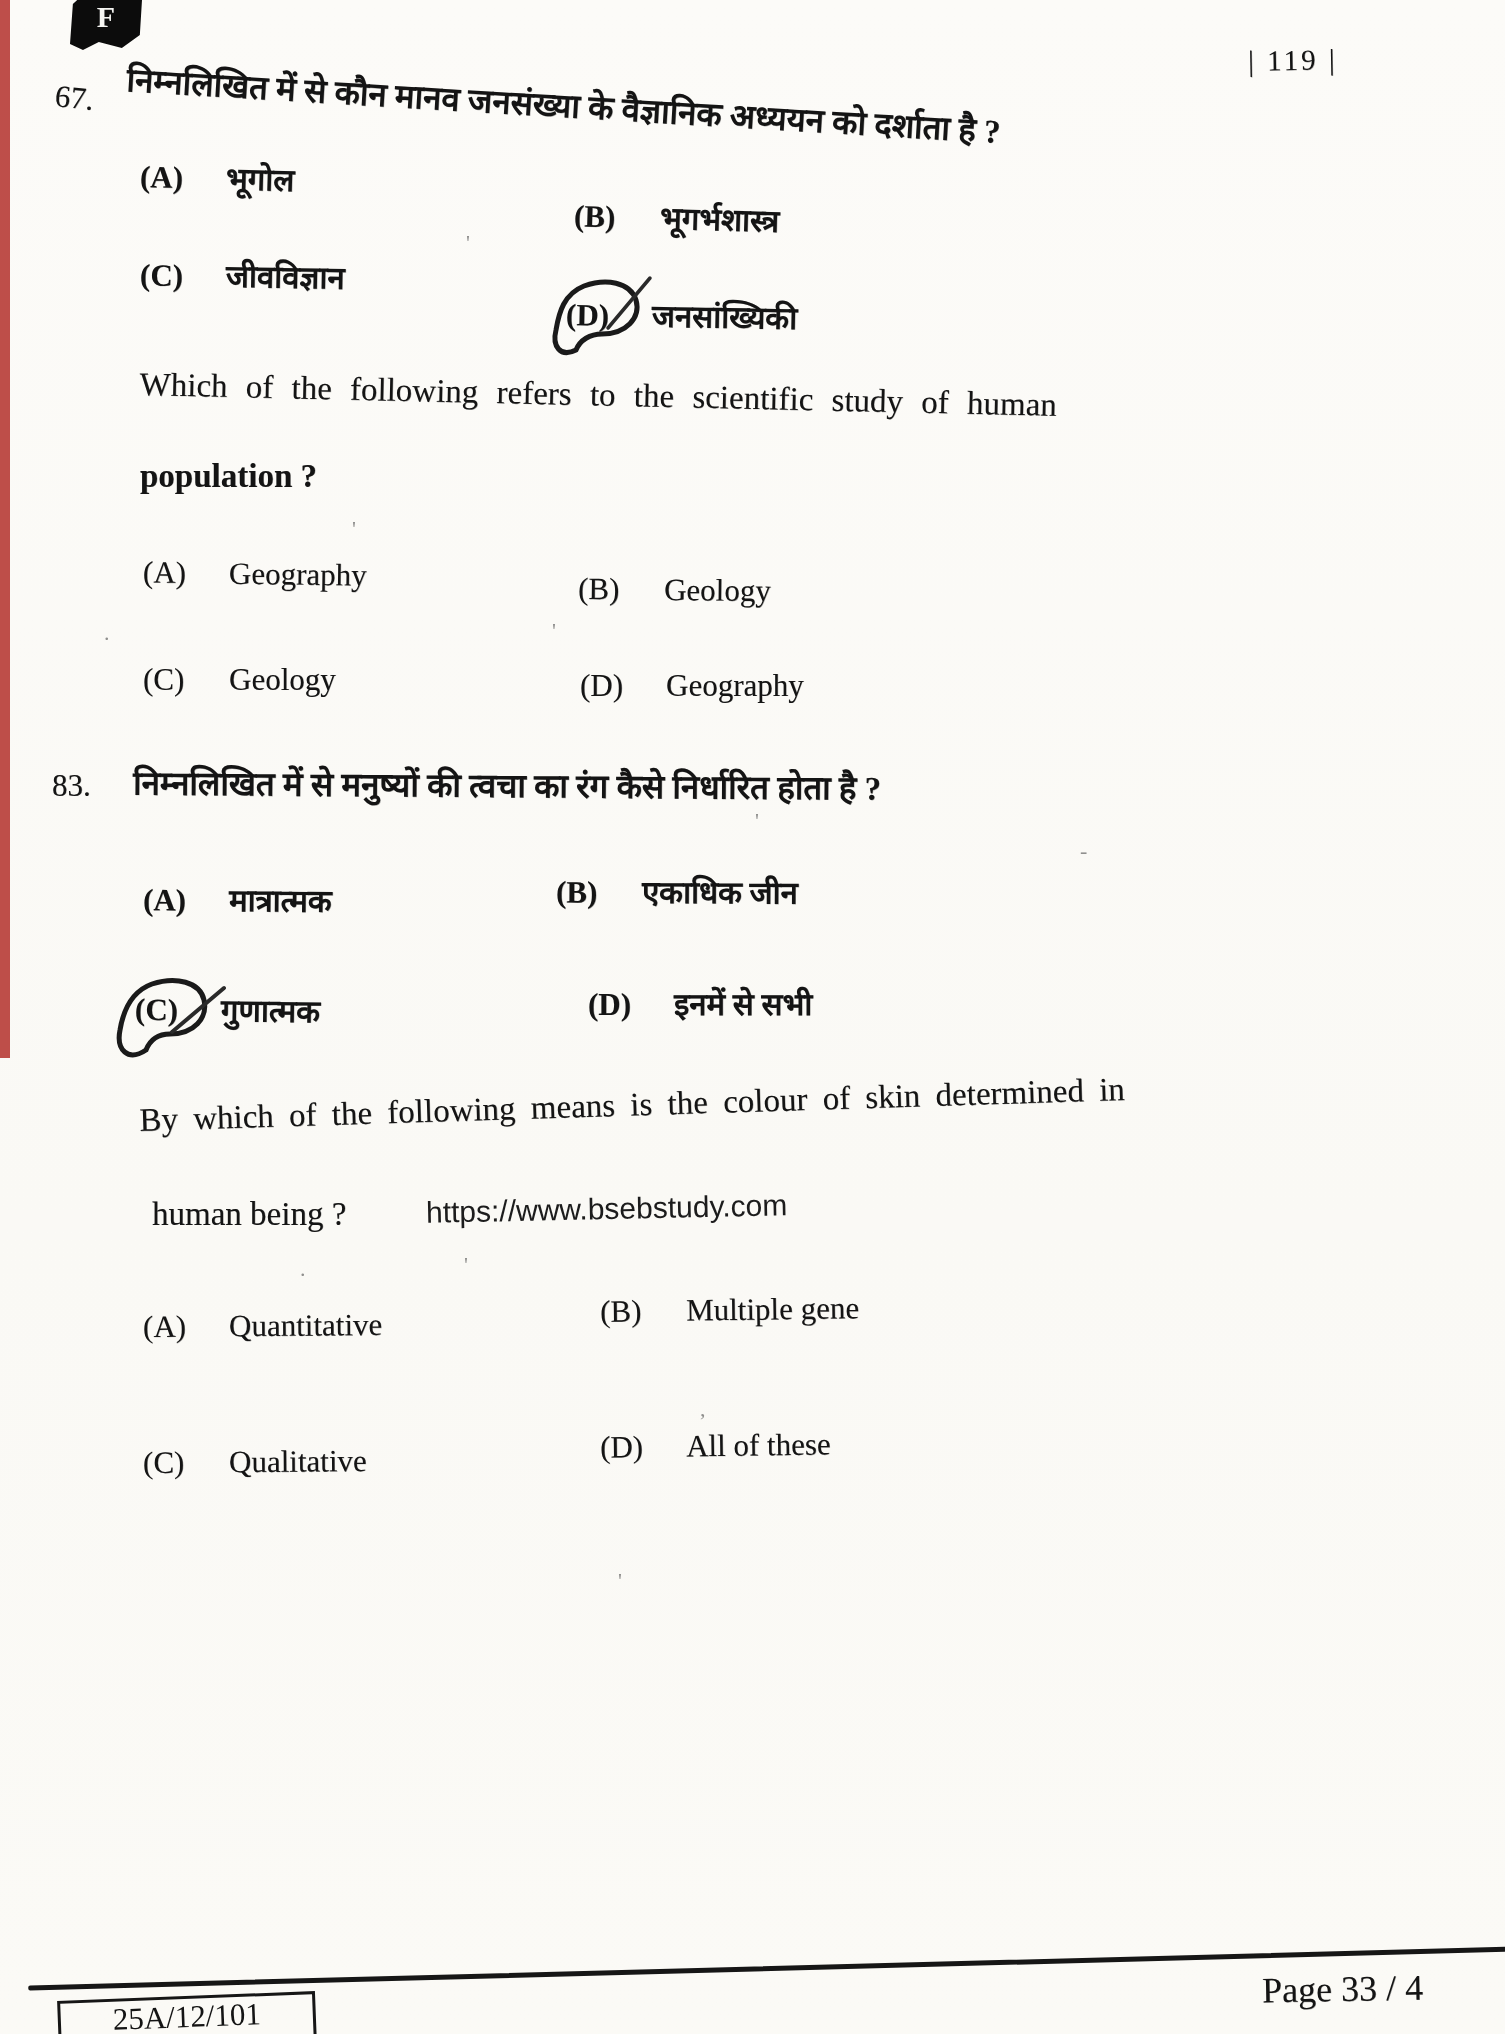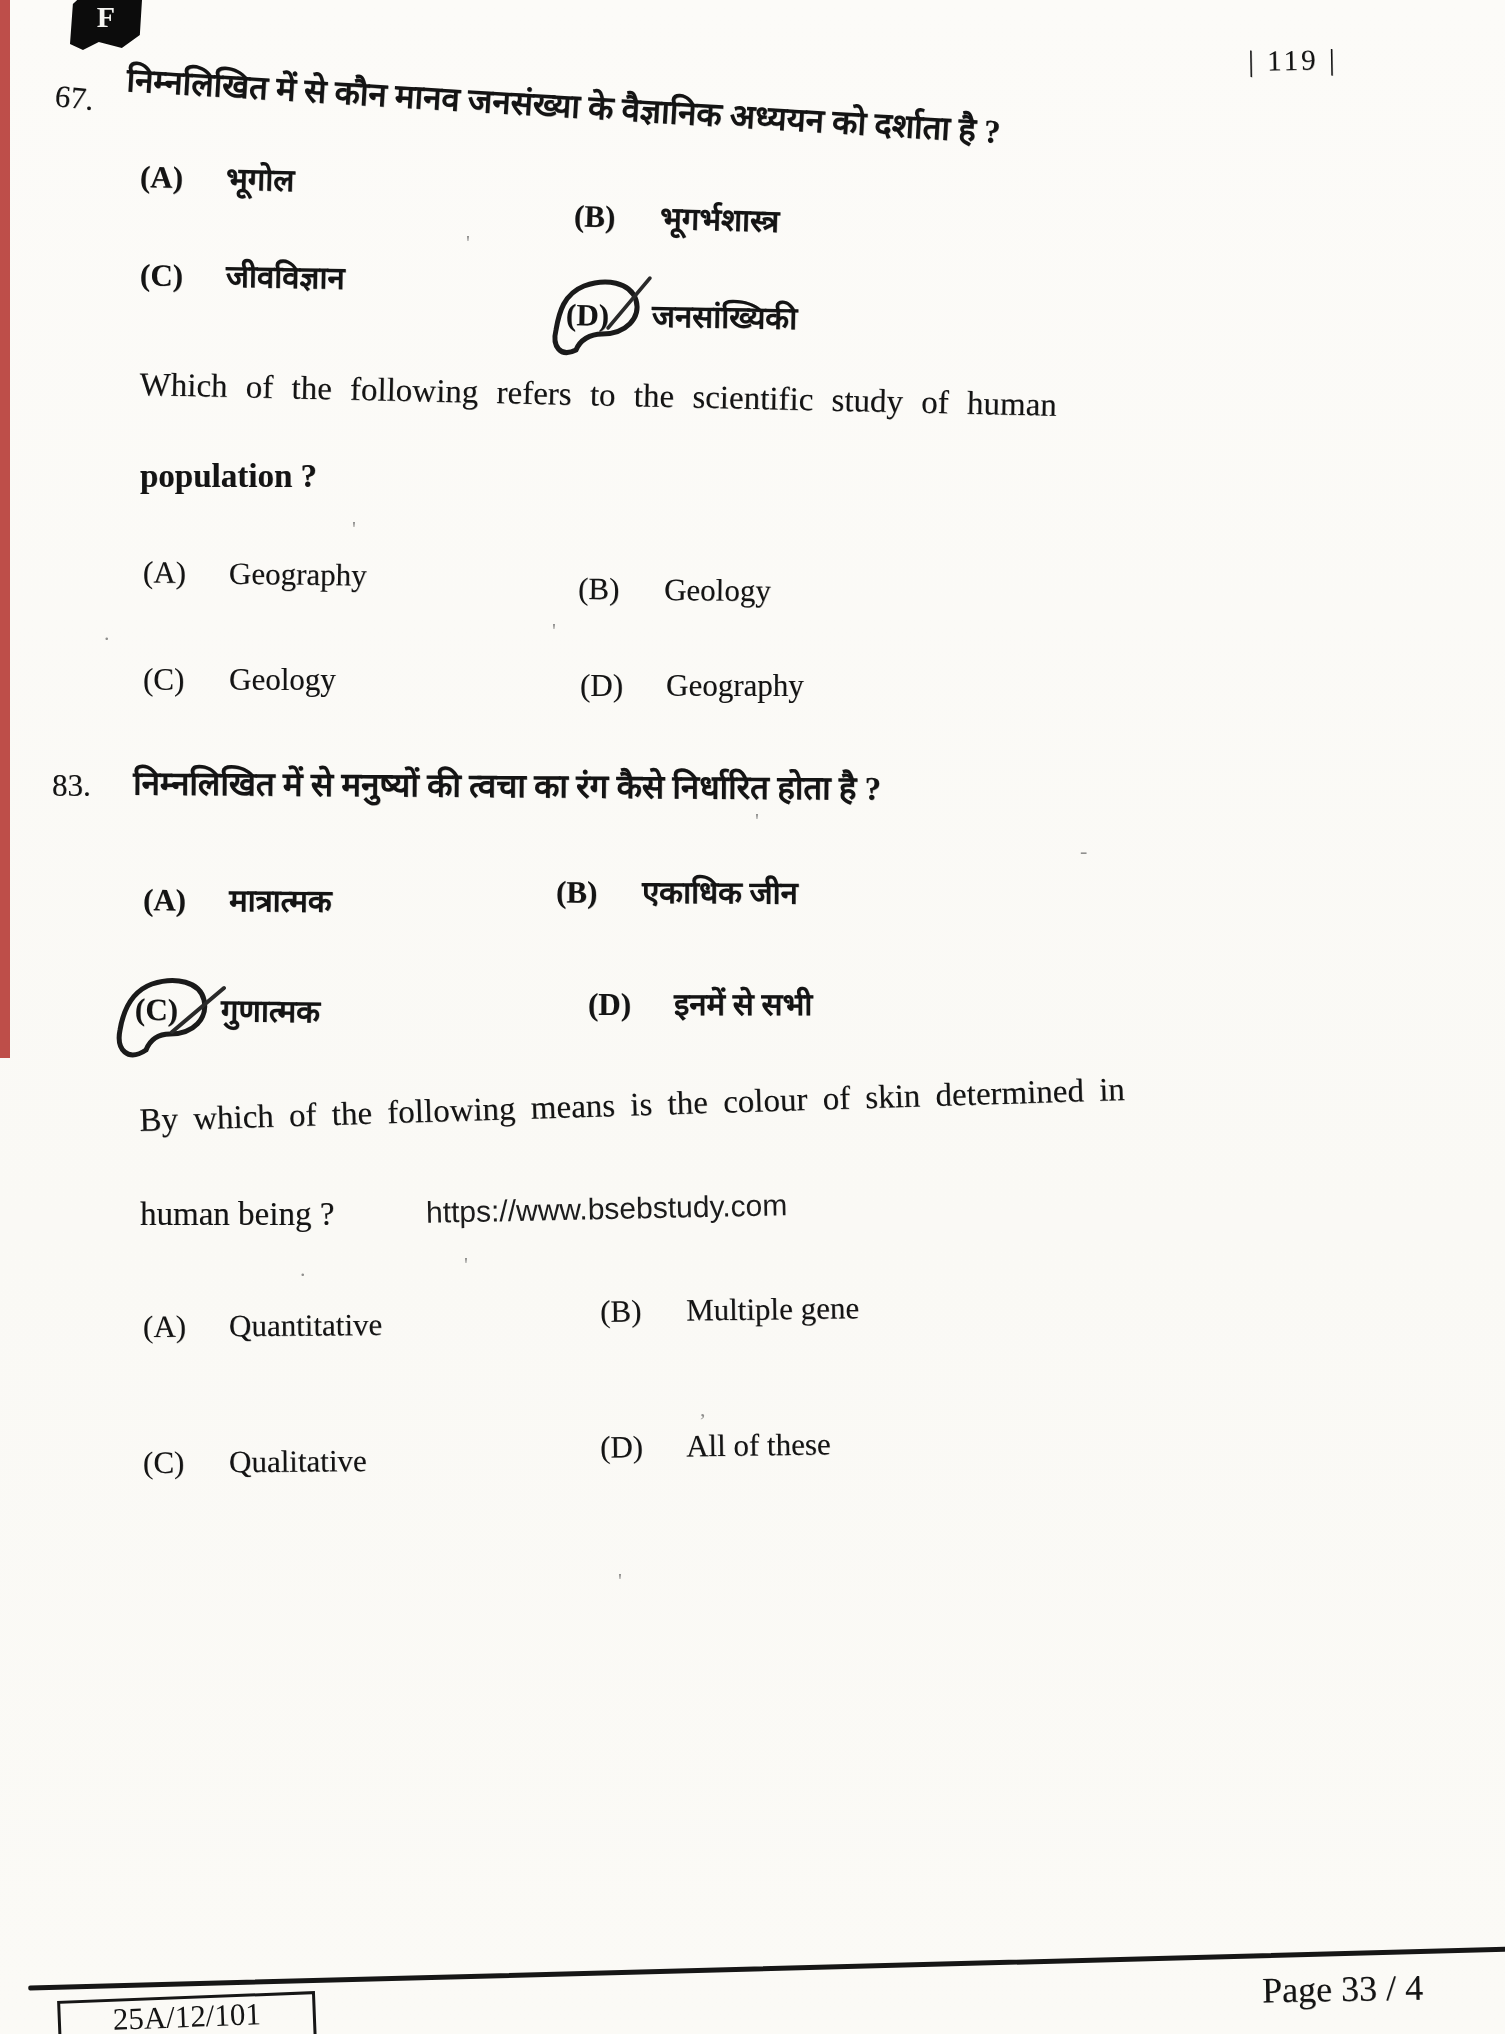--- a/index.html
+++ b/index.html
@@ -129,21 +129,21 @@
     <path d="M 60,66 L 112,22" fill="none" stroke="#2a2a2a" stroke-width="4" stroke-linecap="round"></path>
   </svg>
 
   <div class="opt hindi ink" style="left:588px; top:982px;">
     <span class="lbl">(D)</span>
     <span class="txt">इनमें से सभी</span>
   </div>
 
   <div class="abs eng qtext-en ink" style="left:140px; top:1102px; transform:rotate(-1.8deg); transform-origin:left bottom; word-spacing:7px;">By which of the following means is the colour of skin determined in</div>
 
-  <div class="abs eng qtext-en ink" style="left:140px; top:1196px;">human being ?</div>
+  <div class="abs eng qtext-en ink" style="left:152px; top:1196px;">human being ?</div>
 
   <div class="abs url" style="left:426px; top:1192px; transform:rotate(-1.2deg);">https://www.bsebstudy.com</div>
 
   <div class="opt eng ink" style="left:143px; top:1308px; transform:rotate(-0.5deg);">
     <span class="lbl">(A)</span>
     <span class="txt">Quantitative</span>
   </div>
 
   <div class="opt eng ink" style="left:600px; top:1292px; transform:rotate(-0.8deg);">
     <span class="lbl">(B)</span>

